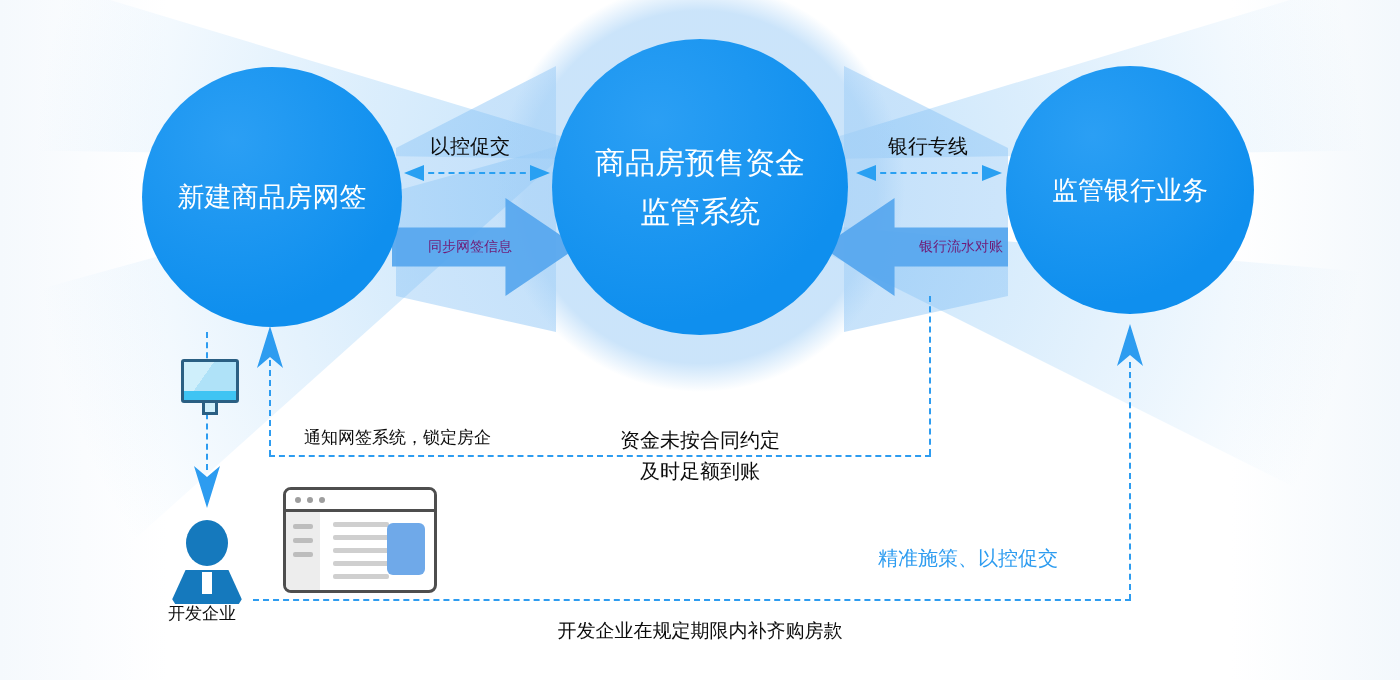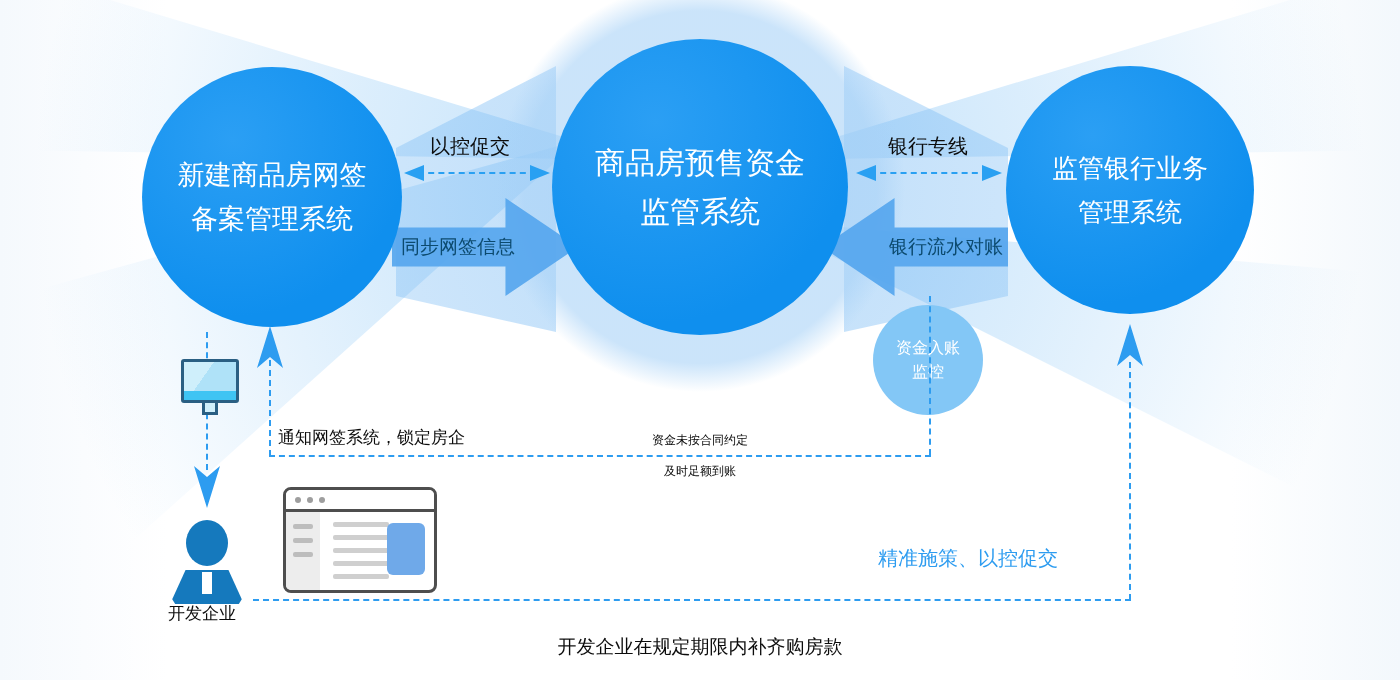--- a/index.html
+++ b/index.html
@@ -43,45 +43,45 @@
   #dbl-right{left:856px;top:164px;width:146px;}
   .linklabel{position:absolute;width:150px;text-align:center;font-size:20px;color:#0c0c0c;z-index:3;}
   #label-gov{left:395px;top:133px;}
   #label-bank{left:853px;top:133px;}
   
   .bigarrow{position:absolute;width:186px;height:98px;z-index:3;background:rgba(86,166,238,.92);}
   #arrow-sync{left:392px;top:198px;
     clip-path:polygon(0 30%,61% 30%,61% 0,100% 50%,61% 100%,61% 70%,0 70%);}
   #arrow-recon{left:822px;top:198px;
     clip-path:polygon(100% 30%,39% 30%,39% 0,0 50%,39% 100%,39% 70%,100% 70%);}
-  .bigarrow .atext{position:absolute;top:50%;transform:translateY(-50%);font-size:19px;color:#0c4a6e;white-space:nowrap;}
+  .bigarrow .atext{position:absolute;top:50%;transform:translateY(-50%);font-size:14px;color:#701a75;white-space:nowrap;margin-left:27px;}
   #arrow-sync .atext{left:9px;}
   #arrow-recon .atext{right:5px;}
   
   .vline{position:absolute;width:0;border-left:2px dashed #2D9CF0;z-index:6;}
   .hline{position:absolute;height:0;border-top:2px dashed #2D9CF0;z-index:6;}
   .head-up{position:absolute;width:26px;height:42px;background:#2D9CF0;z-index:6;
     clip-path:polygon(50% 0,100% 100%,50% 74%,0 100%);}
   .head-down{position:absolute;width:26px;height:42px;background:#2D9CF0;z-index:6;
     clip-path:polygon(0 0,50% 26%,100% 0,50% 100%);}
   #line-a{left:206px;top:332px;height:138px;}
   #head-a{left:194px;top:466px;}
   #line-b{left:269px;top:360px;height:96px;}
   #head-b{left:257px;top:326px;}
   #line-bh{left:269px;top:455px;width:662px;}
   #line-c{left:929px;top:296px;height:159px;}
   #line-d{left:1129px;top:362px;height:238px;}
   #head-d{left:1117px;top:324px;}
   #line-e{left:253px;top:599px;width:878px;}
   
   .note{position:absolute;color:#0c0c0c;z-index:7;}
-  #note-notify{left:278px;top:426px;font-size:17px;}
-  #note-funds{left:555px;top:425px;width:290px;text-align:center;font-size:12px;line-height:31px;}
+  #note-notify{left:304px;top:426px;font-size:17px;}
+  #note-funds{left:555px;top:425px;width:290px;text-align:center;font-size:20px;line-height:31px;}
   #note-policy{left:878px;top:545px;font-size:20px;color:#2D9CF0;}
-  #note-repay{left:520px;top:618px;width:360px;text-align:center;font-size:19px;margin-top:16px;}
+  #note-repay{left:520px;top:618px;width:360px;text-align:center;font-size:19px;}
   #note-developer{left:168px;top:602px;width:80px;font-size:17px;}
   
   #monitor{position:absolute;left:181px;top:359px;z-index:7;}
   #monitor .screen{width:52px;height:38px;border:3px solid #2A5F83;border-radius:3px;position:relative;
     background:linear-gradient(125deg,#CFEFFB 0 38%,#AFE2F8 38%);overflow:hidden;}
   #monitor .screen .strip{position:absolute;left:0;right:0;bottom:0;height:9px;background:#3FC4F3;}
   #monitor .stand{width:10px;height:9px;margin:0 auto;background:#CFEFFB;border:3px solid #2A5F83;border-top:none;}
   
   #person{position:absolute;left:170px;top:520px;width:74px;height:84px;z-index:7;}
   #person .head{position:absolute;left:16px;top:0;width:42px;height:46px;border-radius:50%;background:#1579BD;}
@@ -108,35 +108,29 @@
   <div class="beam" id="beam-tl"></div>
   <div class="beam" id="beam-tr"></div>
   <div class="beam" id="beam-bl"></div>
   <div class="beam" id="beam-br"></div>
   <div class="band" id="band-left"></div>
   <div class="band" id="band-right"></div>
   <div id="halo"></div>
 
   <div class="circle" id="circle-left">
     <span>新建商品房网签</span>
-    <span>备案管理系统</span>
   </div>
   <div class="circle" id="circle-center">
     <span>商品房预售资金</span>
     <span>监管系统</span>
   </div>
   <div class="circle" id="circle-right">
     <span>监管银行业务</span>
-    <span>管理系统</span>
-  </div>
-
-  <div class="subcircle" id="sub-right">
-    <span>资金入账</span>
-    <span>监控</span>
-  </div>
+  </div>
+
 
   <div class="linklabel" id="label-gov">以控促交</div>
   <div class="dblarrow" id="dbl-left">
     <div class="shaft"></div>
   </div>
   <div class="linklabel" id="label-bank">银行专线</div>
   <div class="dblarrow" id="dbl-right">
     <div class="shaft"></div>
   </div>
 

